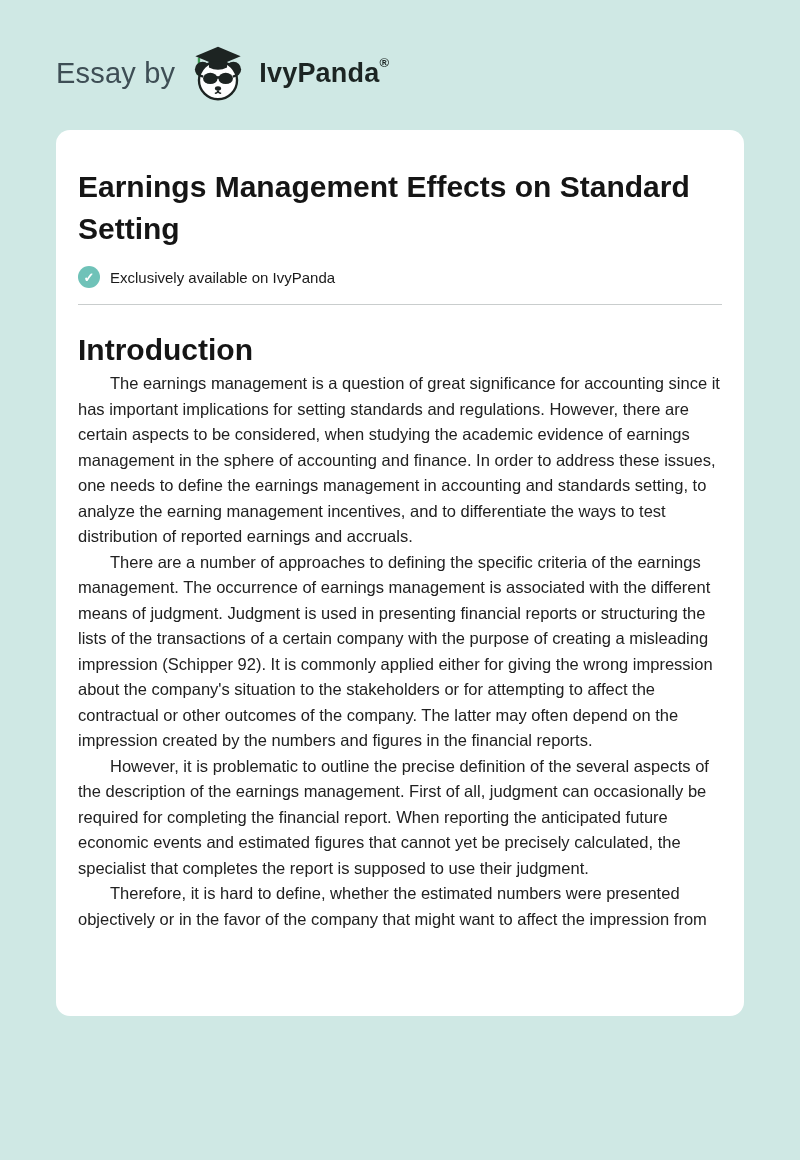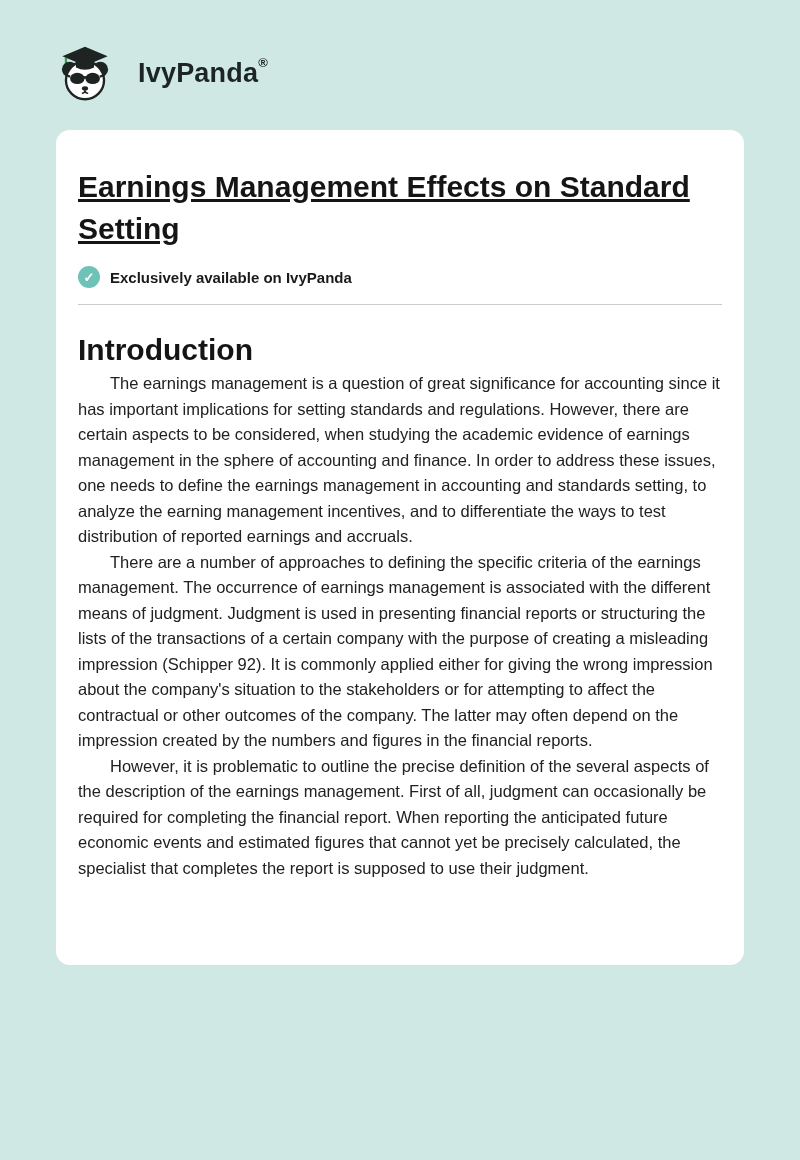--- a/index.html
+++ b/index.html
@@ -27,21 +27,21 @@
     margin-bottom: 26px;
   }
   .essay-by {
     font-size: 29px;
     color: #3e4e55;
     letter-spacing: 0.2px;
   }
   .logo {
     display: flex;
     align-items: center;
-    gap: 24px;
+    gap: 12px;
   }
   .logo svg { display: block; }
   .brand {
     font-size: 27px;
     font-weight: 700;
     color: #1c2523;
     letter-spacing: 0.2px;
   }
   .reg {
     font-size: 13px;
@@ -58,21 +58,20 @@
     border-radius: 14px;
     padding: 36px 22px 84px 22px;
   }
 
   .essay-title {
     font-size: 30px;
     line-height: 1.4;
     font-weight: 700;
     color: #151515;
     margin-bottom: 16px;
-    text-decoration: underline;
   }
 
   .badge-row {
     display: flex;
     align-items: center;
     gap: 10px;
     margin-bottom: 16px;
   }
   .check {
     width: 22px;
@@ -82,21 +81,21 @@
     color: #ffffff;
     font-size: 13px;
     font-weight: 700;
     display: inline-flex;
     align-items: center;
     justify-content: center;
     flex: 0 0 auto;
   }
   .badge-text {
     font-size: 15px;
-    font-weight: 700;
+    font-weight: 400;
     color: #1a1a1a;
   }
 
   .divider {
     border: none;
     border-top: 1px solid #c9cdcd;
     margin: 0 0 4px 0;
   }
 
   .section-heading {
@@ -113,20 +112,21 @@
     color: #212121;
     text-indent: 32px;
   }
 </style>
 </head>
 <body>
 
 <div class="page">
 
   <header class="site-header">
+    <span class="essay-by">Essay by</span>
 
     <span class="logo">
       <span>
         <svg width="58" height="58" viewBox="0 0 64 64" aria-hidden="true">
 
           <path d="M11 15 L11 29" stroke="#3f9a55" stroke-width="2.6" fill="none"></path>
           <circle cx="11" cy="31.5" r="3.2" fill="#3f9a55"></circle>
 
           <circle cx="15" cy="28" r="8.5" fill="#1d2422"></circle>
           <circle cx="49" cy="28" r="8.5" fill="#1d2422"></circle>
@@ -161,16 +161,17 @@
       <span class="badge-text">Exclusively available on IvyPanda</span>
     </div>
 
     <hr class="divider">
 
     <h2 class="section-heading">Introduction</h2>
     <p>The earnings management is a question of great significance for accounting since it has important implications for setting standards and regulations. However, there are certain aspects to be considered, when studying the academic evidence of earnings management in the sphere of accounting and finance. In order to address these issues, one needs to define the earnings management in accounting and standards setting, to analyze the earning management incentives, and to differentiate the ways to test distribution of reported earnings and accruals.</p>
 
     <p>There are a number of approaches to defining the specific criteria of the earnings management. The occurrence of earnings management is associated with the different means of judgment. Judgment is used in presenting financial reports or structuring the lists of the transactions of a certain company with the purpose of creating a misleading impression (Schipper 92). It is commonly applied either for giving the wrong impression about the company's situation to the stakeholders or for attempting to affect the contractual or other outcomes of the company. The latter may often depend on the impression created by the numbers and figures in the financial reports.</p>
     <p>However, it is problematic to outline the precise definition of the several aspects of the description of the earnings management. First of all, judgment can occasionally be required for completing the financial report. When reporting the anticipated future economic events and estimated figures that cannot yet be precisely calculated, the specialist that completes the report is supposed to use their judgment.</p>
+    <p>Therefore, it is hard to define, whether the estimated numbers were presented objectively or in the favor of the company that might want to affect the impression from</p>
 
   </main>
 
 </div>
 
 </body></html>

